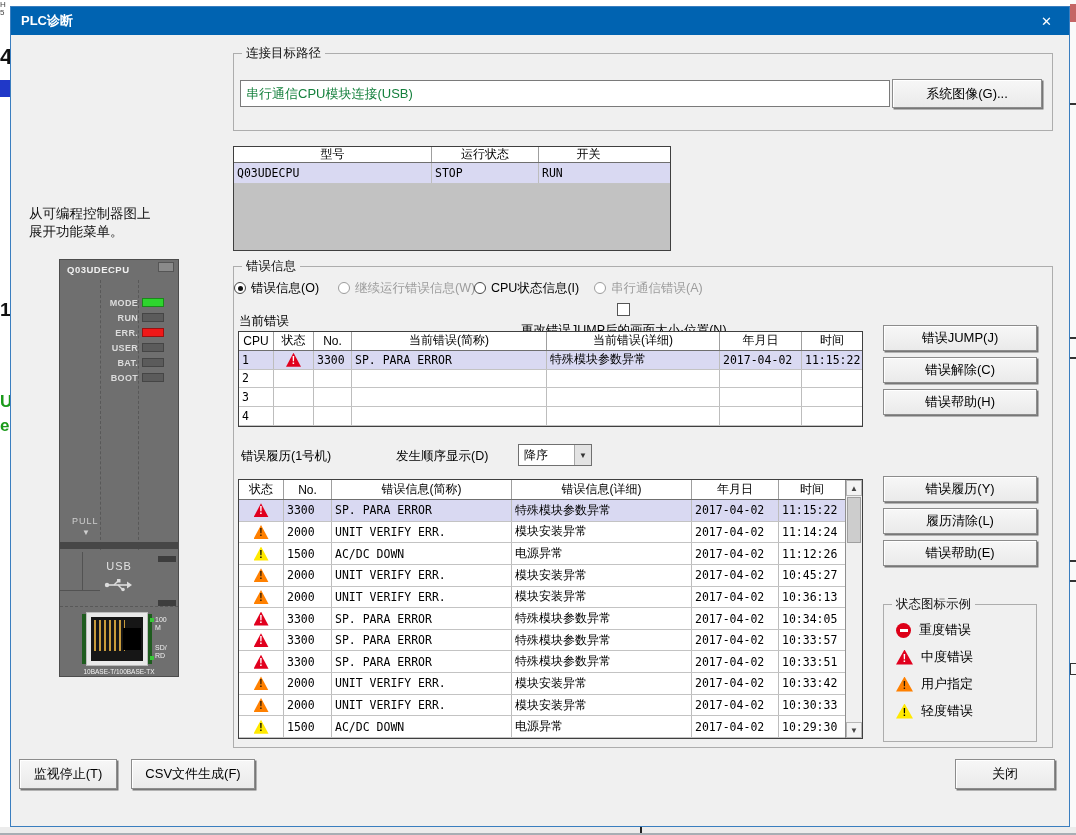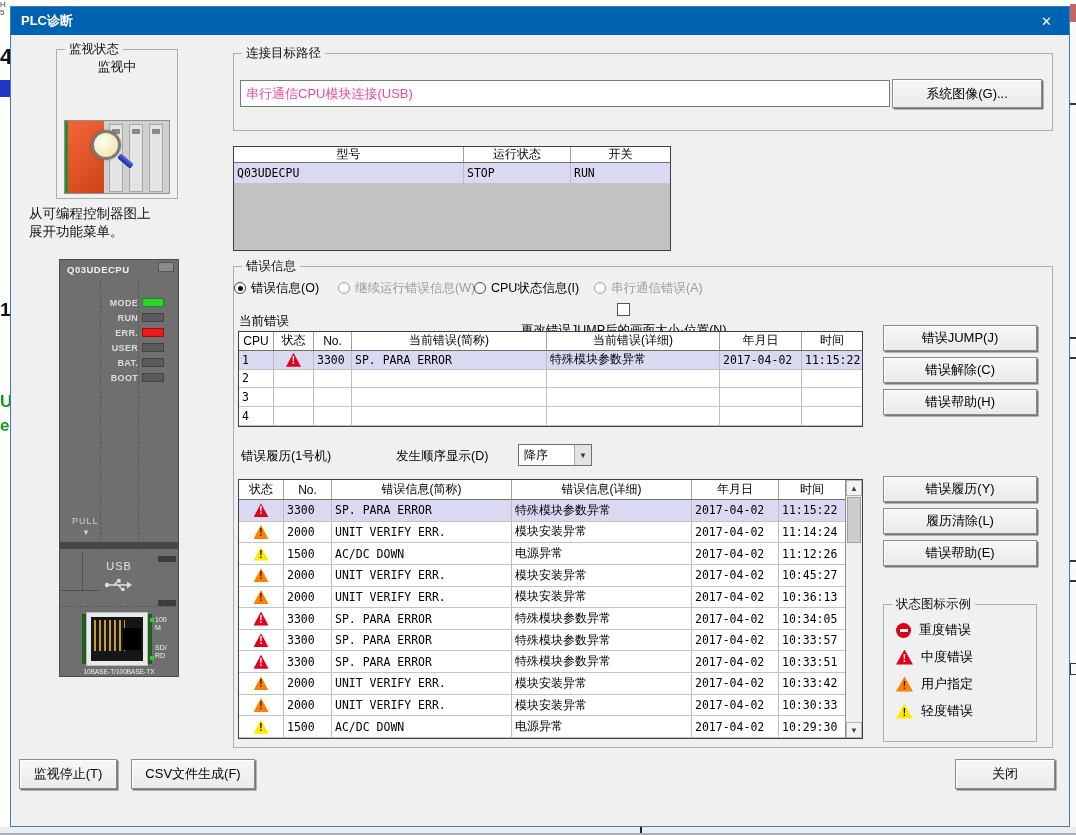--- a/index.html
+++ b/index.html
@@ -90,41 +90,41 @@
             background:repeating-linear-gradient(90deg,#c89b3c 0 2px,transparent 2px 5px);}
   .eth-tab{position:absolute;right:2px;top:25%;width:34%;height:50%;background:#000;}
   .eth-dot{position:absolute;width:4px;height:4px;background:#38c838;}
   .eth-lab{position:absolute;left:95px;font-size:7px;color:#f0f0f0;white-space:pre-line;line-height:1.2;}
   .eth-lab.speed{top:356px;} .eth-lab.sdrd{top:384px;}
   .plc-base{position:absolute;left:0;top:408px;width:100%;text-align:center;font-size:6.5px;color:#f2f2f2;white-space:nowrap;}
 
   
   .gb-connection{left:222px;top:46px;width:820px;height:78px;}
   .path-field{position:absolute;left:6px;top:26px;width:650px;height:27px;background:#fff;border:1px solid #7a7a7a;
-              font-size:13px;display:flex;align-items:center;padding:0 5px;color:#ec4899;}
+              font-size:13px;display:flex;align-items:center;padding:0 5px;color:#15803d;}
   .sysimg-btn{position:absolute;left:658px;top:25px;width:150px;height:29px;}
 
   
   .tbl{position:absolute;background:#fff;border:1px solid #3f3f3f;font-size:12px;display:flex;flex-direction:column;}
   .thead{display:flex;background:#fff;border-bottom:1px solid #6f6f6f;}
   .th{border-right:1px solid #9f9f9f;text-align:center;white-space:nowrap;overflow:hidden;font-size:12px;
       display:flex;align-items:center;justify-content:center;}
   .th:last-child{border-right:none;}
   .trow{display:flex;border-bottom:1px solid #c3c3c3;background:#fff;}
   .trow.selected{background:var(--selection);}
   .td{border-right:1px solid #bdbdbd;padding:0 3px;display:flex;align-items:center;white-space:nowrap;overflow:hidden;}
   .td:last-child{border-right:none;}
   .td.icon-cell{justify-content:center;}
   .mono{font-family:"DejaVu Sans Mono",monospace;font-size:11.5px;}
 
   .model-table{left:222px;top:139px;width:438px;height:105px;}
   .model-table .thead{height:16px;}
   .model-table .trow{height:21px;}
   .model-filler{flex:1;background:#c2c2c2;}
-  .mc0{width:230px;text-align:center;} .mc1{width:107px;} .mc2{width:99px;}
+  .mc0{width:198px;text-align:center;} .mc1{width:107px;} .mc2{width:99px;}
 
   
   .gb-errorinfo{left:222px;top:259px;width:820px;height:482px;}
   .radio-item{position:absolute;top:273px;display:flex;align-items:center;gap:5px;font-size:12.5px;height:16px;cursor:pointer;}
   .radio{width:12px;height:12px;border-radius:50%;background:#fff;border:1px solid #444;position:relative;flex:none;}
   .radio.checked::after{content:"";position:absolute;left:2.5px;top:2.5px;width:5px;height:5px;border-radius:50%;background:#111;}
   .radio-item.disabled{color:#9c9c9c;cursor:default;}
   .radio-item.disabled .radio{border-color:#9c9c9c;}
   .checkbox-row{position:absolute;left:510px;top:296px;display:flex;align-items:center;gap:6px;font-size:12.5px;cursor:pointer;flex-direction:column;}
   .cb{width:13px;height:13px;background:#fff;border:1px solid #555;flex:none;}
@@ -212,33 +212,20 @@
     <span class="hline"></span>
   </div>
 
   <div class="dialog">
 
     <div class="titlebar">
       <span class="title">PLC诊断</span>
       <span class="close">✕</span>
     </div>
 
-    <div class="groupbox gb-monitor">
-      <span class="gb-label">监视状态</span>
-      <div class="monitor-text">监视中</div>
-      <div class="monitor-img">
-        <div class="mi-green"></div>
-        <div class="mi-orange"></div>
-        <div class="mi-strip" style="left:44px"></div>
-        <div class="mi-strip" style="left:64px"></div>
-        <div class="mi-strip" style="left:84px"></div>
-        <div class="mag-lens"></div>
-        <div class="mag-handle"></div>
-      </div>
-    </div>
 
     <div class="hint">从可编程控制器图上
 展开功能菜单。</div>
 
     <div class="plc">
       <span class="plc-name">Q03UDECPU</span>
       <span class="plc-notch"></span>
       <span class="plc-dash1"></span>
       <span class="plc-dash2"></span>
       <div class="led-list" id="led-list">

